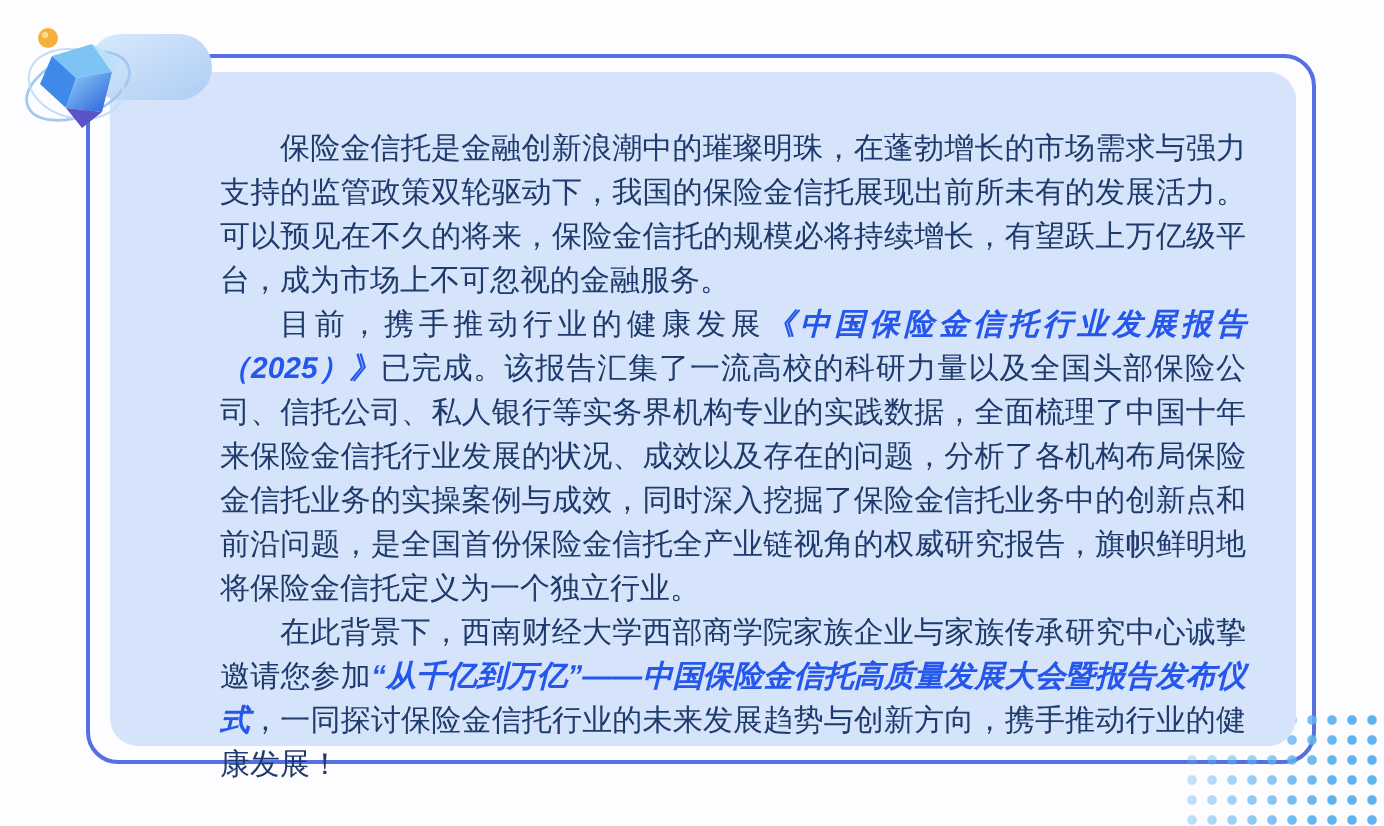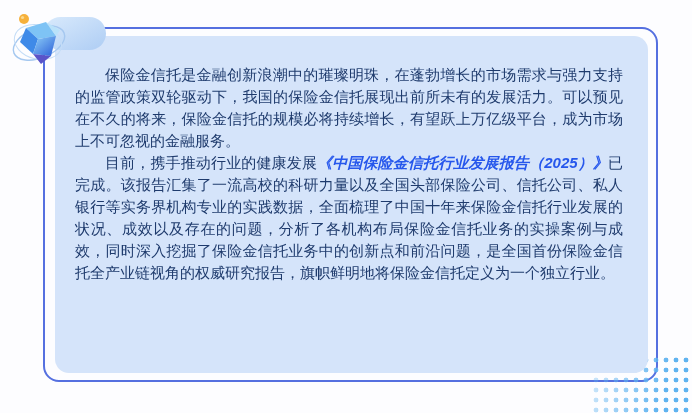--- a/index.html
+++ b/index.html
@@ -49,20 +49,21 @@
     background: var(--panel-bg);
     border-radius: 14px;
     z-index: 3;
     padding: 28px 25px 18px 20px;
   }
   .doc-body {
     color: var(--text-primary);
     font-size: 15px;
     line-height: 22px;
     font-weight: 500;
+    margin-left: 35px;
   }
   .doc-body p {
     margin: 0;
     text-indent: 2em;
     text-align: justify;
     text-justify: inter-ideograph;
   }
   .run-highlight {
     color: var(--accent);
     font-weight: 700;
@@ -81,20 +82,21 @@
 <div class="canvas">
 
   <div class="frame"></div>
 
   <div class="dots"></div>
 
   <div class="panel">
     <div class="doc-body">
       <p><span class="run-normal">保险金信托是金融创新浪潮中的璀璨明珠，在蓬勃增长的市场需求与强力支持的监管政策双轮驱动下，我国的保险金信托展现出前所未有的发展活力。可以预见在不久的将来，保险金信托的规模必将持续增长，有望跃上万亿级平台，成为市场上不可忽视的金融服务。</span></p>
       <p><span class="run-normal">目前，携手推动行业的健康发展</span><span class="run-highlight">《中国保险金信托行业发展报告（2025）》</span><span class="run-normal">已完成。该报告汇集了一流高校的科研力量以及全国头部保险公司、信托公司、私人银行等实务界机构专业的实践数据，全面梳理了中国十年来保险金信托行业发展的状况、成效以及存在的问题，分析了各机构布局保险金信托业务的实操案例与成效，同时深入挖掘了保险金信托业务中的创新点和前沿问题，是全国首份保险金信托全产业链视角的权威研究报告，旗帜鲜明地将保险金信托定义为一个独立行业。</span></p>
+      <p><span class="run-normal">在此背景下，西南财经大学西部商学院家族企业与家族传承研究中心诚挚邀请您参加</span><span class="run-highlight">“从千亿到万亿”——中国保险金信托高质量发展大会暨报告发布仪式</span><span class="run-normal">，一同探讨保险金信托行业的未来发展趋势与创新方向，携手推动行业的健康发展！</span></p>
     </div>
   </div>
 
   <svg class="logo" viewBox="0 0 104 66" xmlns="http://www.w3.org/2000/svg">
     <defs>
       <linearGradient id="capGrad" x1="0" y1="0" x2="1" y2="1">
         <stop offset="0" stop-color="#d9eafc"></stop>
         <stop offset="1" stop-color="#aecdf4"></stop>
       </linearGradient>
       <linearGradient id="gemGrad" x1="0" y1="0" x2="1" y2="1">

